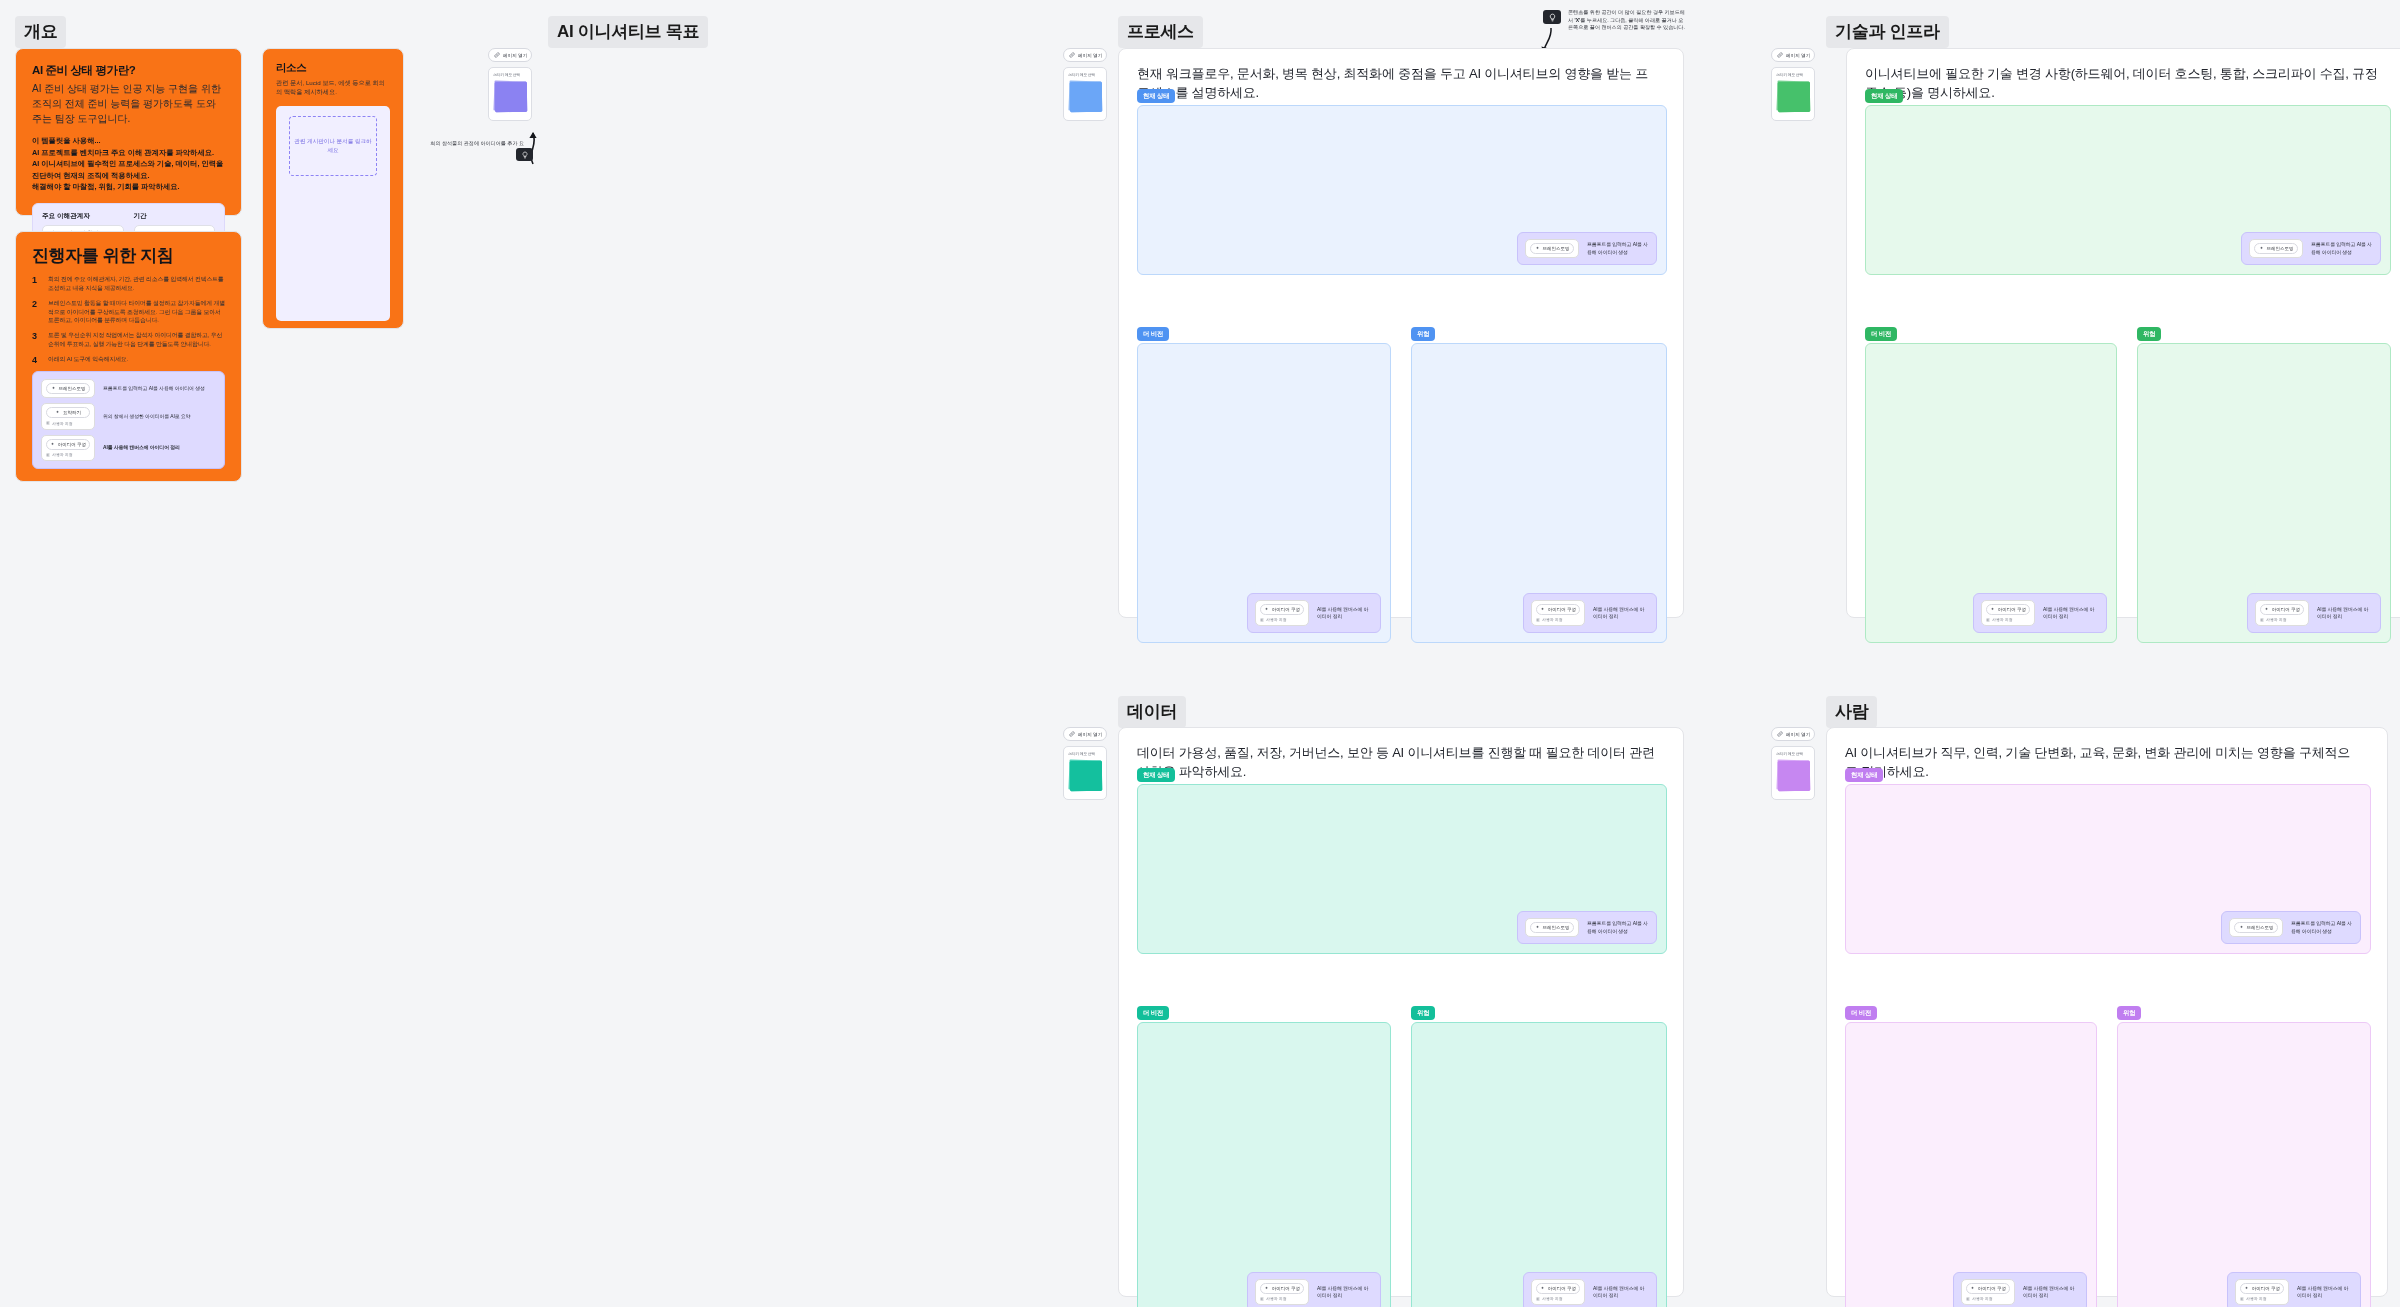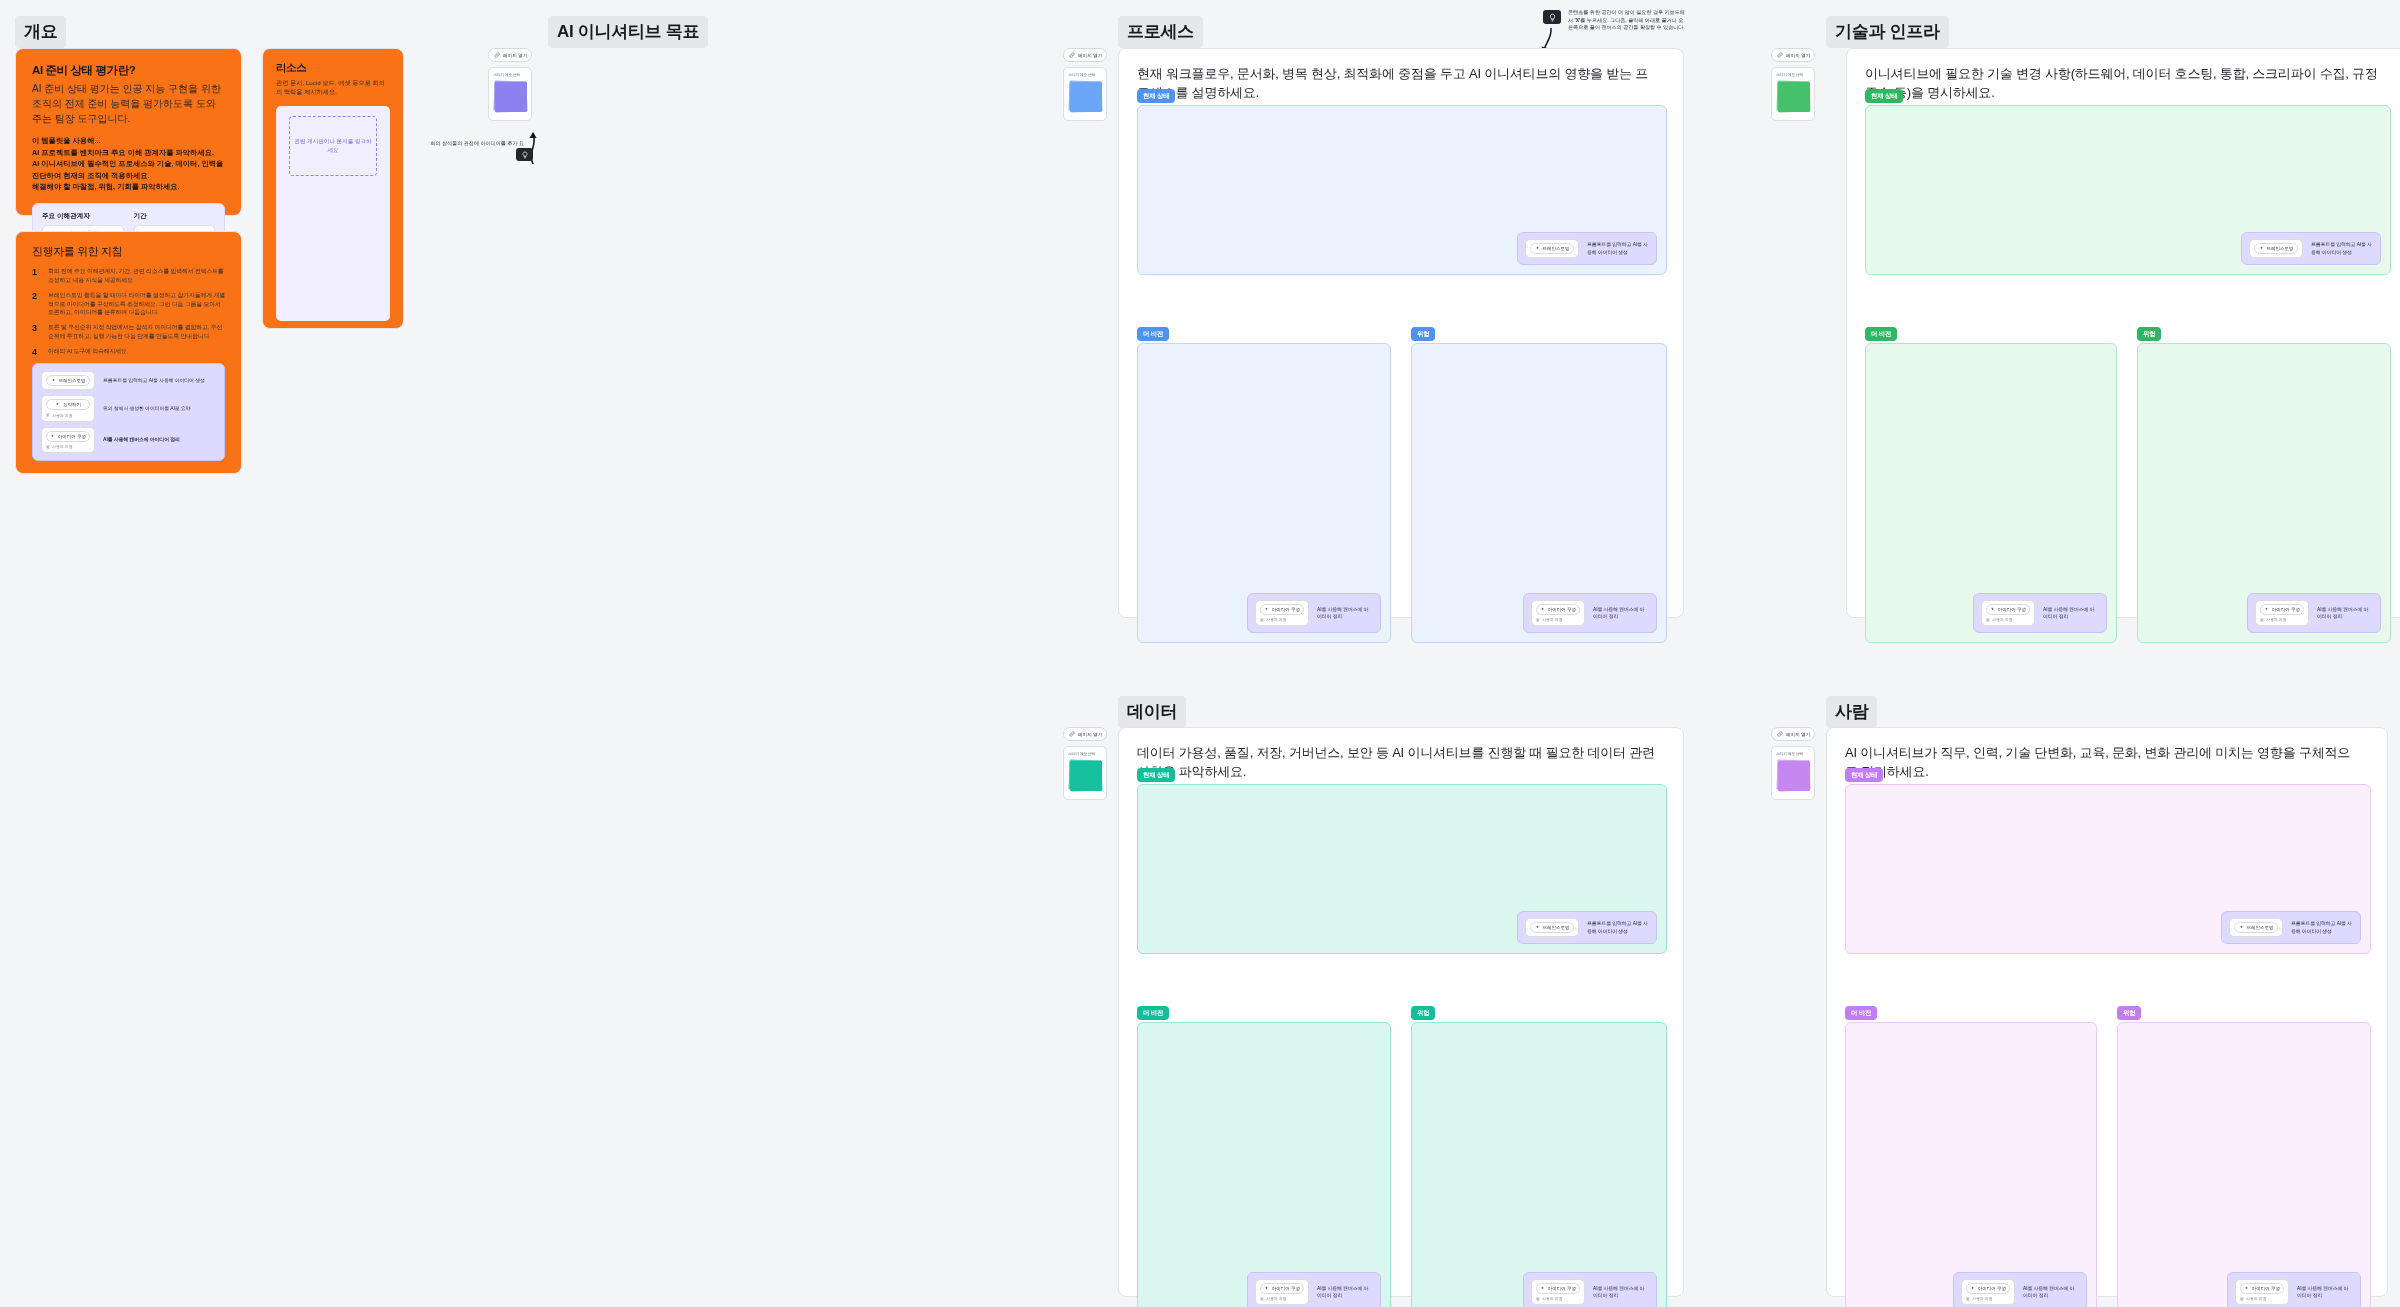--- a/index.html
+++ b/index.html
@@ -72,21 +72,21 @@
   }
   .plus-circle {
     width: 9px; height: 9px; border: 1px solid #c9ccd6; border-radius: 50%;
     display: flex; align-items: center; justify-content: center;
     font-size: 7px; color: #7b8090; margin-top: 4px; line-height: 1;
   }
   .fld-input.dates { display: flex; flex-direction: column; justify-content: space-around; }
   .fld-input.dates span { font-size: 5.6px; font-weight: 700; color: #2a2e37; }
 
   #card-guide { left: 15px; top: 231px; width: 227px; height: 98px; padding: 12px 16px; }
-  #card-guide h2 { font-size: 11px; font-weight: 400; color: #12141a; letter-spacing: -0.4px; }
+  #card-guide h2 { font-size: 17px; font-weight: 700; color: #12141a; letter-spacing: -0.4px; }
   .steps { margin-top: 8px; }
   .step { display: flex; gap: 8px; margin-bottom: 6px; align-items: flex-start; }
   .step .num { font-size: 9px; font-weight: 700; color: #15171d; width: 8px; flex: 0 0 8px; }
   .step .txt { font-size: 5.9px; line-height: 1.5; color: #2a2d35; letter-spacing: -0.15px; }
 
   .ai-tools {
     margin-top: 5px; background: #dedaff; border: 1px solid #c8c2fb;
     border-radius: 6px; padding: 7px 8px;
   }
   .ai-row { display: flex; align-items: center; gap: 8px; margin-bottom: 5px; }

